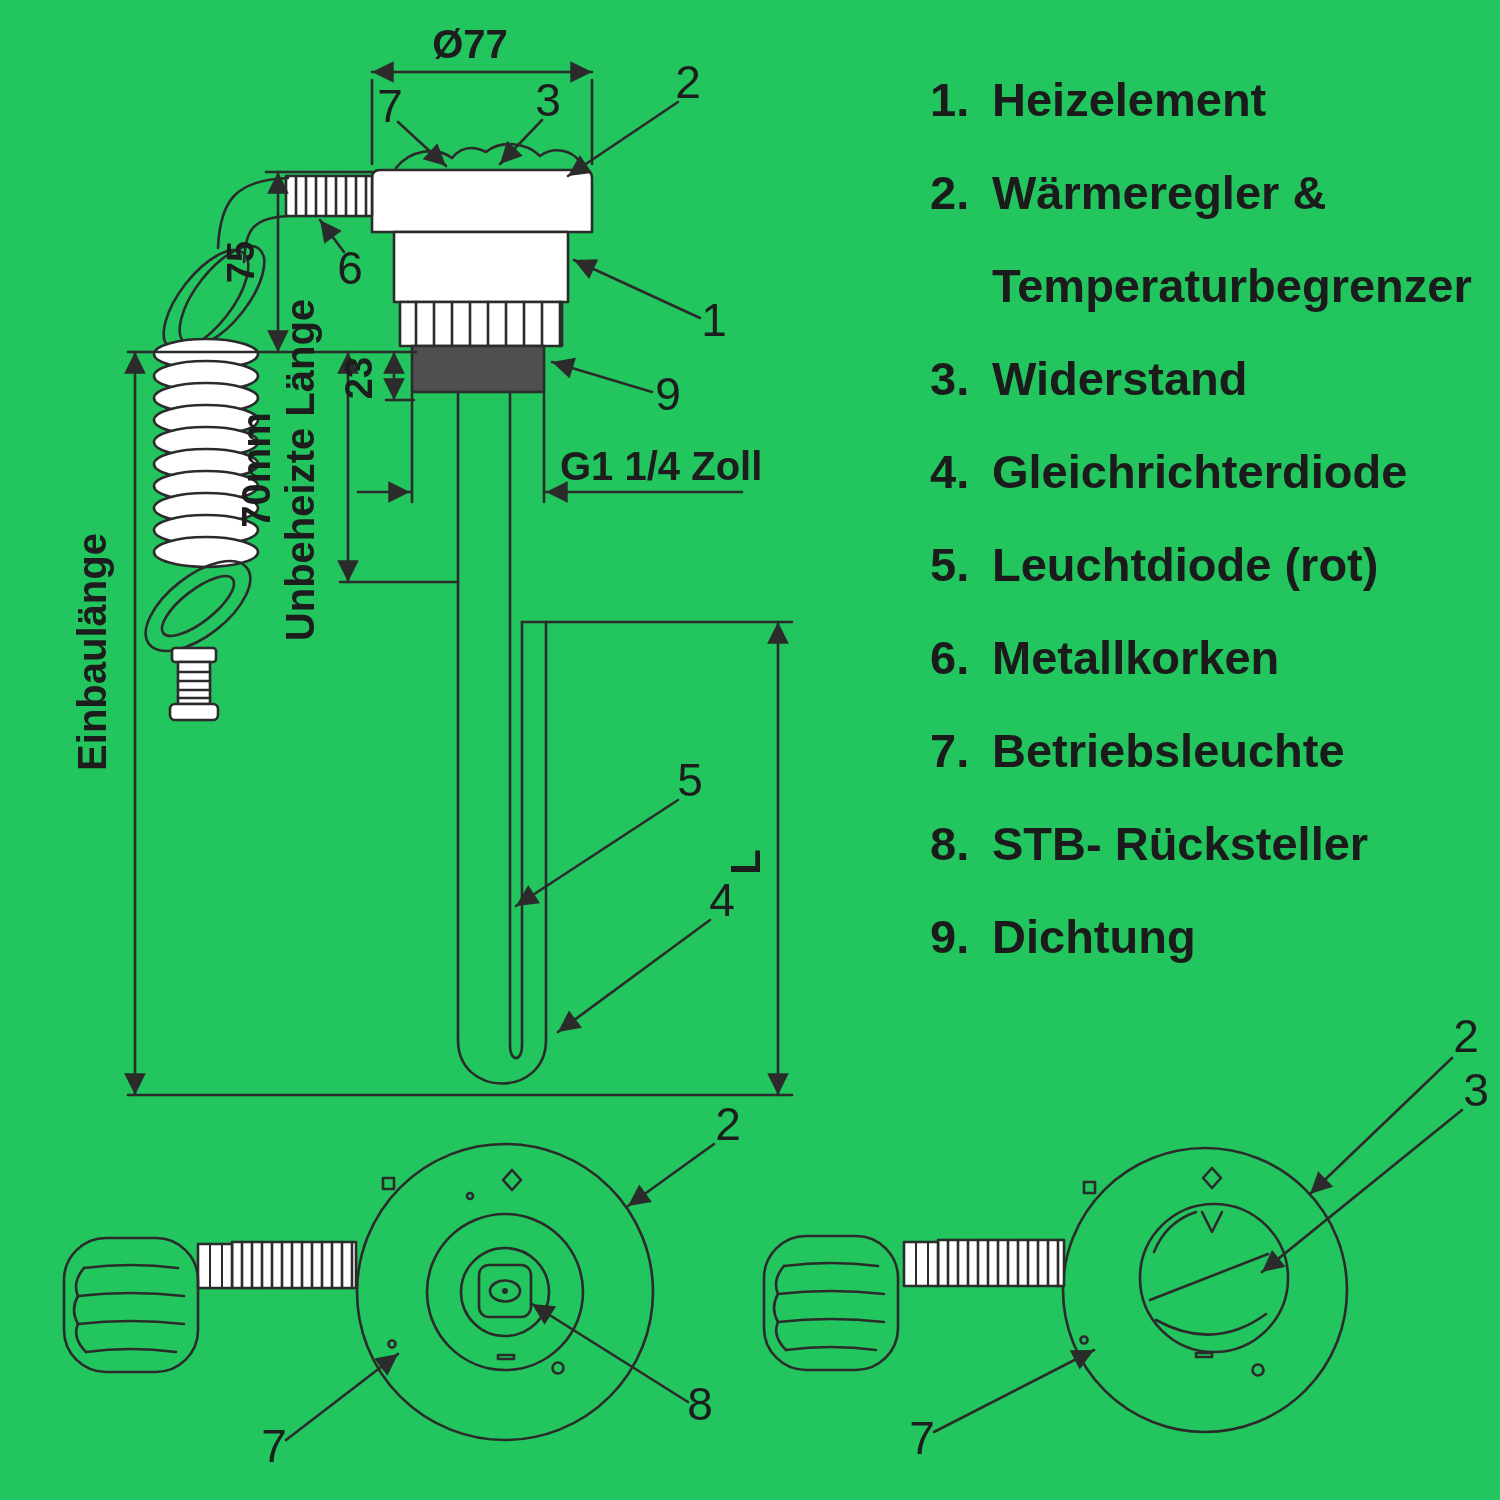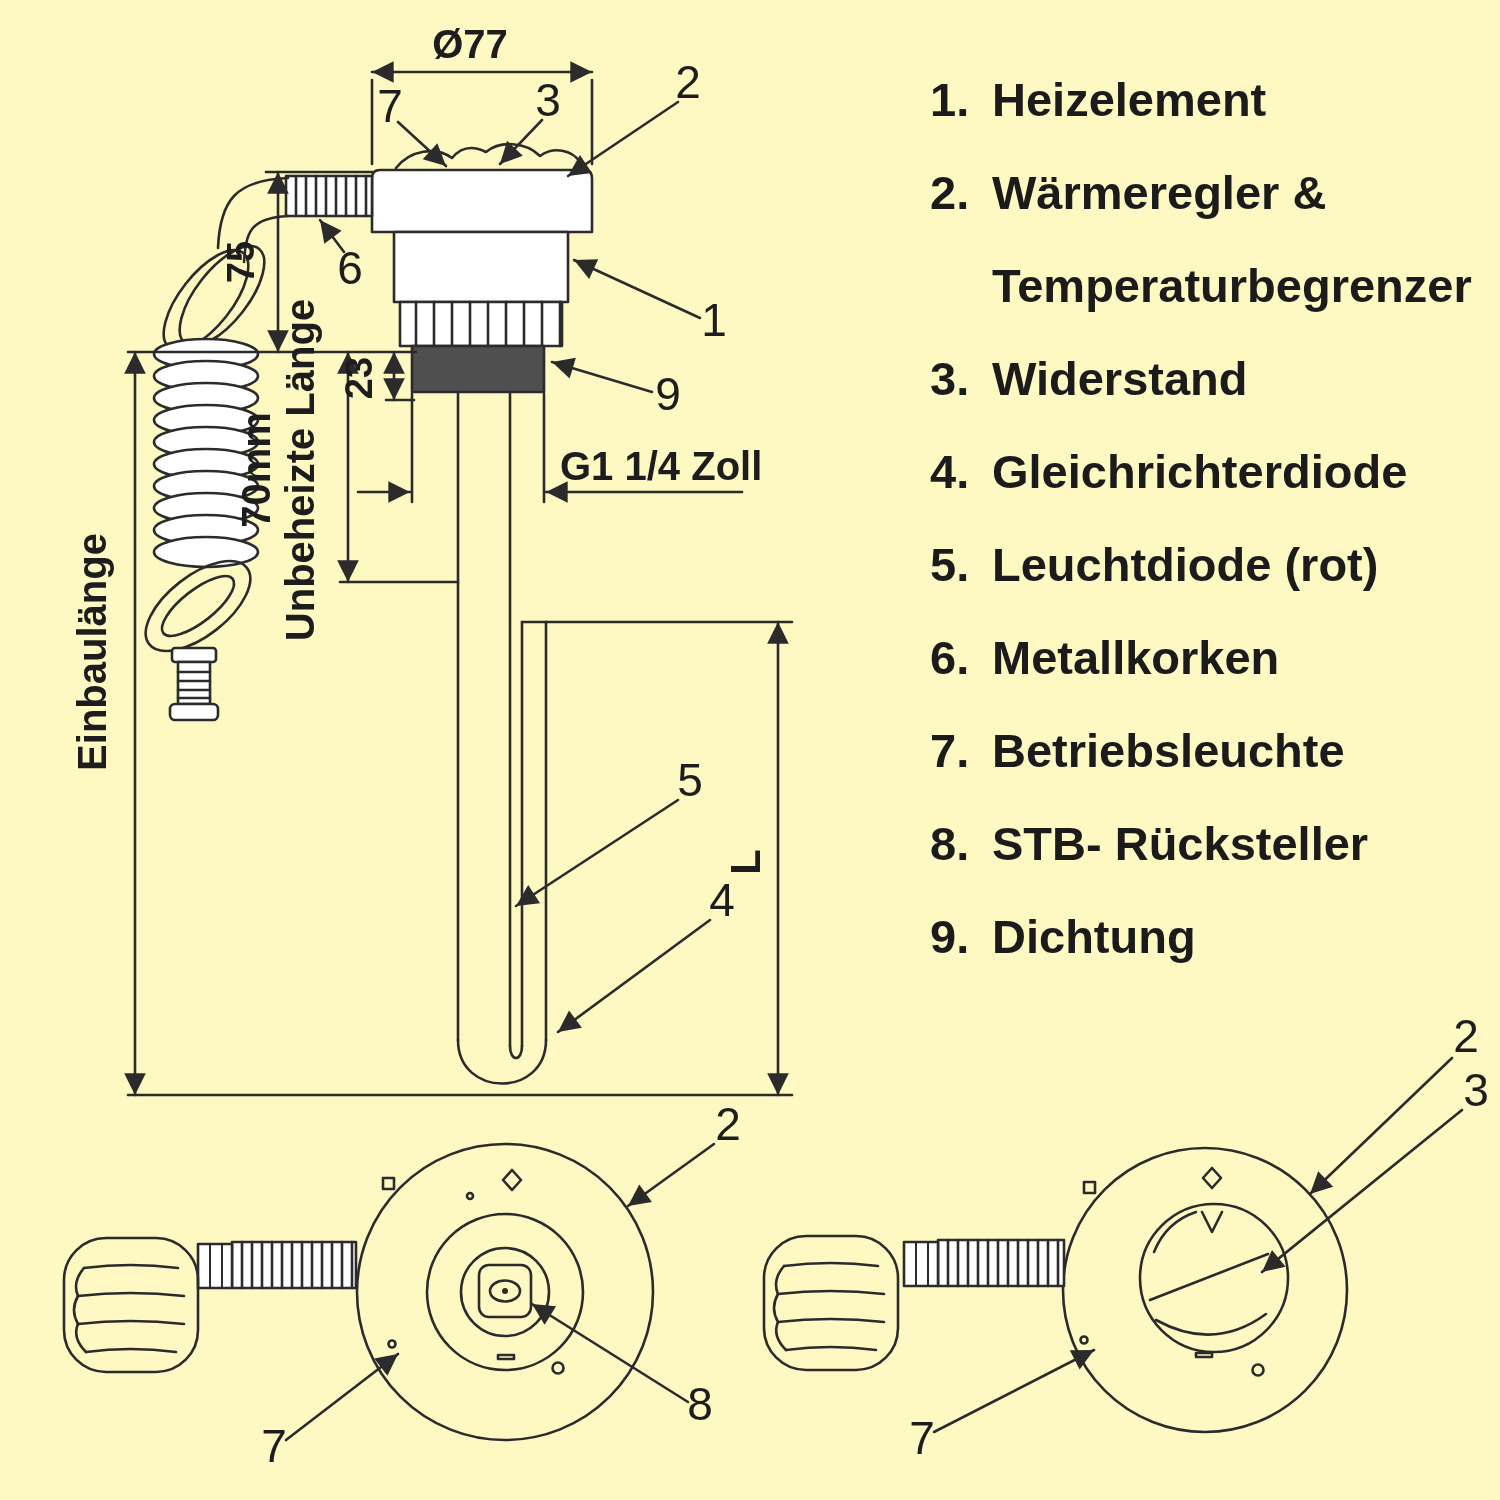--- a/index.html
+++ b/index.html
@@ -1,16 +1,16 @@
 <!DOCTYPE html>
 <html><head>
 <meta charset="utf-8">
 <style>
   html,body{margin:0;padding:0;background:#fff;}
-  #stage{position:relative;width:1500px;height:1500px;background:#fef9c3;overflow:hidden;
+  #stage{position:relative;width:1500px;height:1500px;background:#22c55e;overflow:hidden;
          font-family:"Liberation Sans",sans-serif;}
   svg{position:absolute;left:0;top:0;}
   svg path, svg line, svg rect, svg ellipse, svg circle{
       stroke:#2b2b2b;stroke-width:2.6;fill:none;stroke-linecap:round;stroke-linejoin:round;}
   svg .f{fill:#ffffff;}
   svg .dk{fill:#4f4f4f;}
   svg .solid{fill:#2b2b2b;stroke:none;}
   svg .thin{stroke-width:2;}
   svg .dim{stroke-width:1.8;}
   svg text{stroke:none;fill:#1d1d1d;font-family:"Liberation Sans",sans-serif;}

